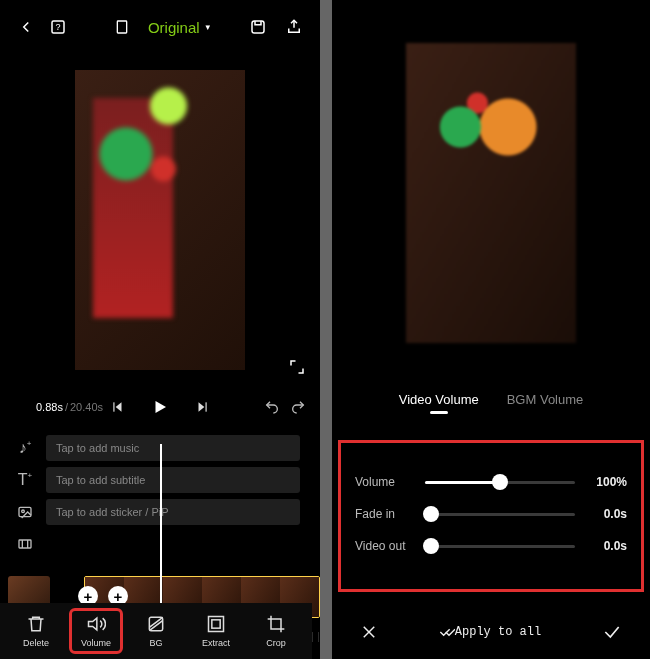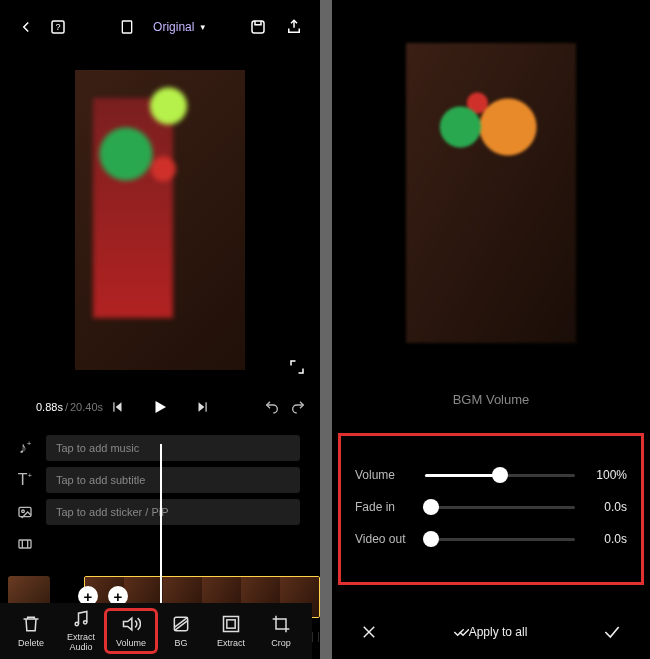--- a/index.html
+++ b/index.html
@@ -165,38 +165,38 @@
   }
 
   .controls-box {
     margin:24px 6px 0; border:3px solid #e03030; padding:14px 14px 18px;
   }
   .ctrl-row {
     display:flex; align-items:center; gap:12px; margin:18px 0;
     color:#ccc; font-size:12px;
   }
   .ctrl-row .lbl { width:58px; color:#bbb; }
-  .ctrl-row .val { width:40px; text-align:right; color:#eee; }
+  .ctrl-row .val { width:40px; text-align:right; color:#eee;font-weight:bold; }
   .slider {
     flex:1; height:3px; background:#3a3a3a; border-radius:2px; position:relative;
   }
   .slider .fill {
     position:absolute; left:0; top:0; bottom:0; background:#fff; border-radius:2px;
   }
   .slider .thumb {
     position:absolute; top:50%; width:16px; height:16px; border-radius:50%;
     background:#fff; transform:translate(-50%,-50%);
   }
 
   .rp-bottom {
     position:absolute; left:0; right:0; bottom:0; height:54px;
     display:flex; align-items:center; justify-content:space-between;
     padding:0 28px; color:#eee; font-size:12px;
   }
-  .rp-bottom .apply { display:flex; align-items:center; cursor:pointer; }
+  .rp-bottom .apply { display:flex; align-items:center; cursor:pointer;font-family:Liberation Mono, monospace; }
 
   svg { display:block; }
 </style>
 </head>
 <body>
 
 <div class="phone phone-left">
 
   <div class="lp-top">
     <span class="iconbtn">
@@ -210,21 +210,21 @@
           <text x="12" y="16" text-anchor="middle" font-size="12" fill="#fff" stroke="none">?</text>
         </svg>
     </span>
 
     <div class="mid">
       <span class="iconbtn">
         <svg width="16" height="16" viewBox="0 0 24 24" fill="none" stroke="#fff" stroke-width="2">
             <rect x="5" y="3" width="14" height="18" rx="1"></rect>
           </svg>
       </span>
-      <span style="color:#c4b5fd;font-size:12px;">Original</span>
+      <span style="color:#84cc16;font-size:15px;">Original</span>
       <span style="color:#fff;font-size:9px;">▾</span>
     </div>
 
     <div class="spacer"></div>
     <div class="right" style="display:flex;">
       <span class="iconbtn">
         <svg width="18" height="18" viewBox="0 0 24 24" fill="none" stroke="#fff" stroke-width="2">
             <rect x="4" y="4" width="16" height="16" rx="3"></rect>
             <path d="M8 4v5h8V4"></path>
           </svg>
@@ -353,28 +353,20 @@
 
   <div class="bottom-tools">
     <div class="tool">
       <svg width="20" height="20" viewBox="0 0 24 24" fill="none" stroke="#ddd" stroke-width="1.8">
           <polyline points="3 6 5 6 21 6"></polyline>
           <path d="M8 6V4h8v2"></path>
           <path d="M6 6l1 14h10l1-14"></path>
         </svg>
       <span>Delete</span>
     </div>
-    <div class="tool">
-      <svg width="20" height="20" viewBox="0 0 24 24" fill="none" stroke="#ddd" stroke-width="1.8">
-          <path d="M9 18V5l10-2v13"></path>
-          <circle cx="7" cy="18" r="2"></circle>
-          <circle cx="17" cy="16" r="2"></circle>
-        </svg>
-      <span style="text-align:center;line-height:1.1;">Extract Audio</span>
-    </div>
     <div class="tool highlight">
       <svg width="20" height="20" viewBox="0 0 24 24" fill="none" stroke="#ddd" stroke-width="1.8">
           <polygon points="3 9 8 9 13 5 13 19 8 15 3 15"></polygon>
           <path d="M17 8a5 5 0 0 1 0 8"></path>
           <path d="M20 5a9 9 0 0 1 0 14"></path>
         </svg>
       <span>Volume</span>
     </div>
     <div class="tool">
       <svg width="20" height="20" viewBox="0 0 24 24" fill="none" stroke="#ddd" stroke-width="1.8">
@@ -401,20 +393,24 @@
   </div>
 </div>
 
 <div class="phone phone-right">
 
   <div class="rp-video-wrap">
     <div class="rp-video"></div>
   </div>
 
   <div class="tabs">
+    <div>
+      <span class="active">Video Volume</span>
+      <div class="tab-ind"></div>
+    </div>
     <div>
       <span>BGM Volume</span>
     </div>
   </div>
 
   <div class="controls-box">
     <div class="ctrl-row">
       <span class="lbl">Volume</span>
       <div class="slider">
         <div class="fill" style="width:50%;"></div>

